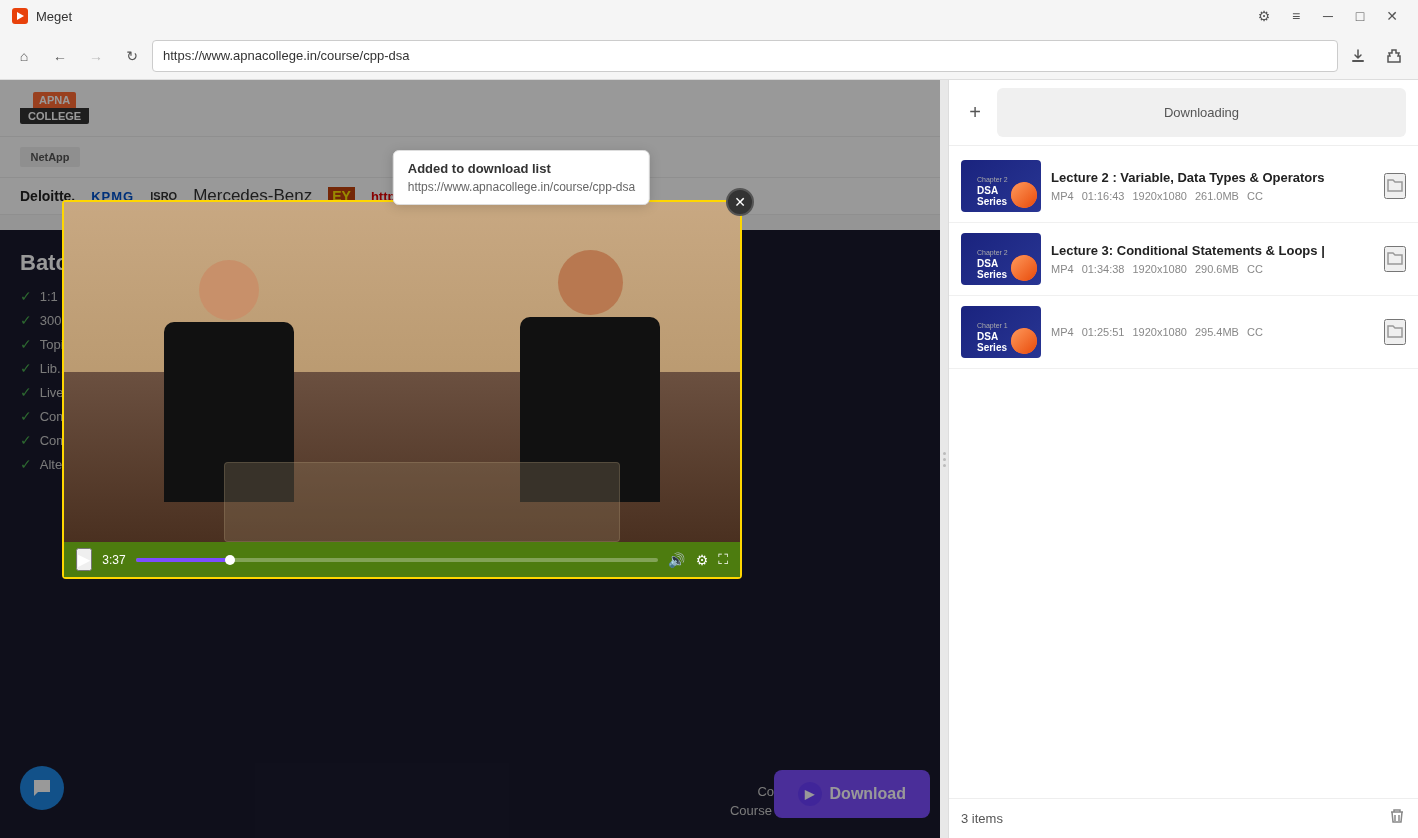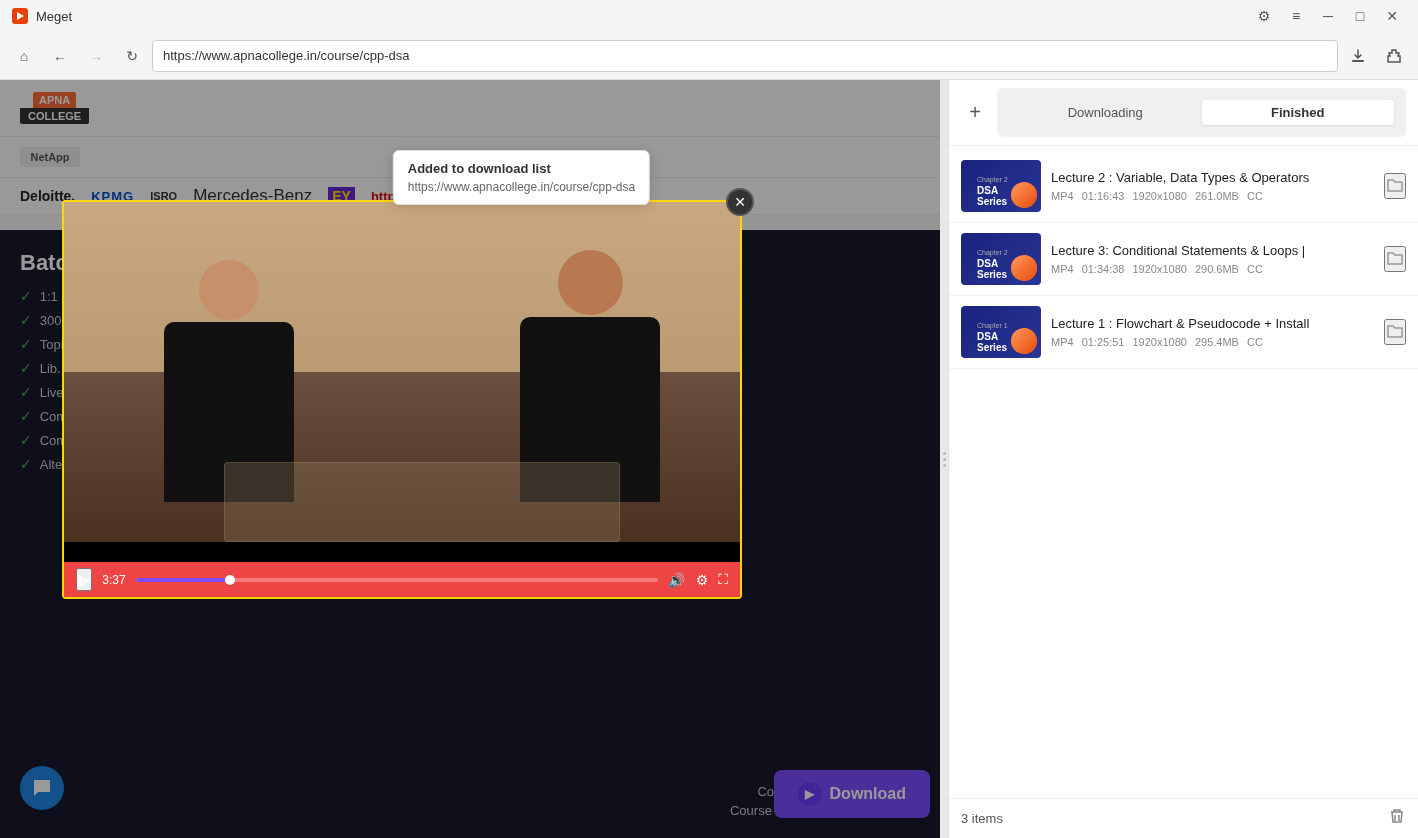--- a/index.html
+++ b/index.html
@@ -434,21 +434,21 @@
     .thumb-series {
       font-size: 9px;
       font-weight: bold;
       color: white;
       line-height: 1.1;
       margin: 1px 0;
     }
     .item-info { flex: 1; min-width: 0; }
     .item-title {
       font-size: 13px;
-      font-weight: 400;
+      font-weight: 700;
       color: #222;
       line-height: 1.3;
       margin-bottom: 4px;
     }
     .item-meta {
       font-size: 11px;
       color: #888;
       display: flex;
       gap: 8px;
       align-items: flex-start;
@@ -561,21 +561,21 @@
 
       <div class="company-logos">
         <div class="company-logo-img" style="width:60px;background:#eee;font-size:11px;color:#555;font-weight:600;">NetApp</div>
       </div>
 
       <div class="company-logos-2" style="background:white;padding:8px 20px;display:flex;gap:16px;align-items:center;border-bottom:1px solid #eee;">
         <span style="font-size:14px;font-weight:700;color:#222;">Deloitte.</span>
         <span style="font-size:13px;font-weight:700;color:#0052cc;letter-spacing:1px;">KPMG</span>
         <span style="font-size:11px;font-weight:600;color:#333;">ISRO</span>
         <span style="font-size:17px;color:#333;">Mercedes-Benz</span>
-        <span style="font-size:14px;font-weight:700;color:#ffe600;background:#6d28d9;padding:1px 4px;">EY</span>
+        <span style="font-size:14px;font-weight:700;color:#ffe600;background:#c2410c;padding:1px 4px;">EY</span>
         <span style="font-size:13px;font-weight:700;color:#e40000;">https</span>
       </div>
 
       <div class="page-dim"></div>
 
       <div class="batch-section" style="position:absolute;bottom:0;left:0;right:0;top:150px;">
         <div class="batch-title">
           <span>Batch</span>
         </div>
         <div class="batch-feature">
@@ -636,21 +636,21 @@
           </div>
 
           <div class="person person-2">
             <div class="person-head" style="background:#b87850;width:65px;height:65px;border-radius:50%;margin-bottom:2px;"></div>
             <div class="person-body" style="width:140px;height:185px;background:#111;border-radius:10px 10px 0 0;"></div>
           </div>
 
           <div style="position:absolute;bottom:0;left:160px;right:120px;height:80px;background:rgba(150,130,100,0.3);border-radius:4px;border:1px solid rgba(200,180,140,0.2);"></div>
         </div>
 
-        <div class="video-controls" style="background:#ef4444;padding:6px 12px;margin-top:20px;">
+        <div class="video-controls" style="background:#4d7c0f;padding:6px 12px;">
           <button class="play-btn">▶</button>
           <span class="time-display">3:37</span>
           <div class="progress-bar">
             <div class="progress-fill"></div>
             <div class="progress-dot"></div>
           </div>
           <span class="vc-icon">🔊</span>
           <span class="vc-icon">⚙</span>
           <span class="vc-icon">⛶</span>
         </div>
@@ -677,21 +677,20 @@
       <div class="resize-dot"></div>
     </div>
   </div>
 
   <div class="right-panel">
 
     <div class="panel-header">
       <button class="add-btn">+</button>
       <div class="tab-group">
         <button class="tab-btn">Downloading</button>
-        <button class="tab-btn active">Finished</button>
       </div>
     </div>
 
     <div class="download-list">
 
       <div class="download-item">
         <div class="thumbnail">
           <div class="thumb-bg" style="background:linear-gradient(135deg, #1a237e 0%, #283593 100%);">
             <span class="thumb-chapter">Chapter 2</span>
             <span class="thumb-series" style="font-size:10px;font-weight:800;color:white;">DSA Series</span>
@@ -748,21 +747,20 @@
         <div class="thumbnail">
           <div class="thumb-bg" style="background:linear-gradient(135deg, #1a237e 0%, #283593 100%);">
             <span class="thumb-chapter">Chapter 1</span>
             <span class="thumb-series" style="font-size:10px;font-weight:800;color:white;">DSA Series</span>
             <div style="position:absolute;bottom:4px;right:4px;width:26px;height:26px;background:#ff6b35;border-radius:50%;overflow:hidden;">
               <div style="width:100%;height:100%;background:linear-gradient(135deg,#ff9a5c,#e84a0a);border-radius:50%;"></div>
             </div>
           </div>
         </div>
         <div class="item-info">
-          <div class="item-title">Lecture 1 : Flowchart &amp; Pseudocode + Install</div>
           <div class="item-meta">
             <span>MP4</span>
             <span>01:25:51</span>
             <span>1920x1080</span>
             <span>295.4MB</span>
             <span>CC</span>
           </div>
         </div>
         <button class="item-folder">
           <svg width="18" height="18" viewBox="0 0 18 18" fill="none" stroke="#999" stroke-width="1.5">

